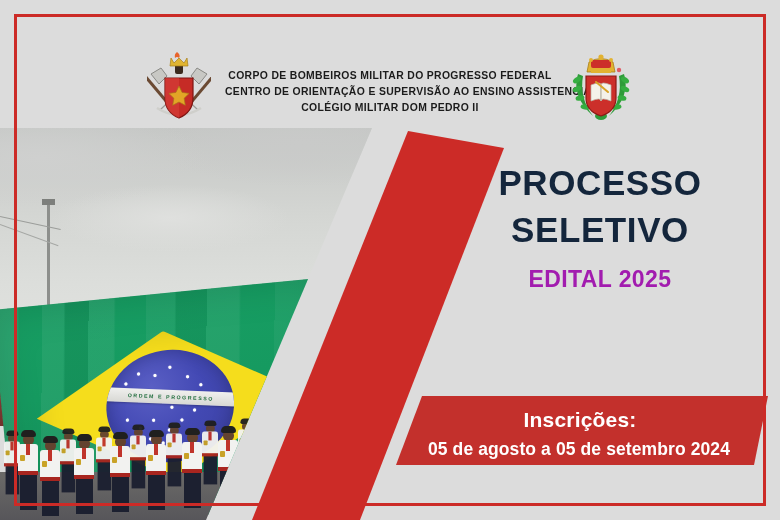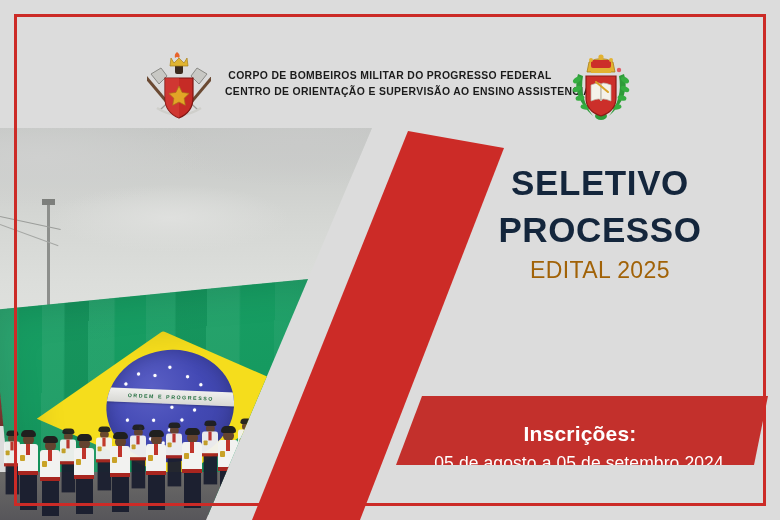--- a/index.html
+++ b/index.html
@@ -226,48 +226,48 @@
   .t-line{
     font-weight:bold;
     font-size:35px;
     letter-spacing:.6px;
     line-height:1.34;
     white-space:nowrap;
   }
   .t-line.l3{ font-size:34px; }
   .t-sub{
     font-size:23px;
-    font-weight:400;
+    font-weight:700;
     letter-spacing:.4px;
-    margin-top:3px;
-    color:#a16207;
+    margin-top:12px;
+    color:#a21caf;
   }
 
   
   .banner{
     position:absolute;
     left:396px; top:396px;
     width:372px; height:72px;
     z-index:22;
     background:#c3302c;
     -webkit-clip-path:polygon(26px 0, 372px 0, 358px 69px, 0 69px);
     clip-path:polygon(26px 0, 372px 0, 358px 69px, 0 69px);
     color:#fff;
     text-align:center;
   }
   .banner-title{
     font-size:21px;
     font-weight:600;
     letter-spacing:.2px;
-    padding-top:26px;
+    padding-top:12px;
     padding-right:4px;
   }
   .banner-dates{
     font-size:17.5px;
-    font-weight:400;
+    font-weight:700;
     letter-spacing:.1px;
     padding-top:7px;
     padding-right:6px;
   }
 </style>
 </head>
 <body>
 
 <div class="poster">
 
@@ -530,20 +530,21 @@
       <path d="M18 26 h14 v40 q-14 -6 -14 -20 z" fill="#d8413c" opacity=".55"></path>
       <path d="M32 34 l3.1 6.4 7 1 -5 4.9 1.2 7 -6.3-3.3 -6.3 3.3 1.2-7 -5-4.9 7-1 z" fill="#e2a526" stroke="#a9761a" stroke-width=".7"></path>
       <rect x="28" y="12" width="8" height="10" rx="2" fill="#3b2a1e"></rect>
       <path d="M24 6 l3 5 5-5 5 5 3-5 1 8 h-18 z" fill="#e0b431" stroke="#a87f1a" stroke-width=".7"></path>
       <path d="M30 0 q4 3 2 6 q-2 -2 -4 0 q-1 -4 2 -6z" fill="#e8642c"></path>
     </svg>
 
     <div class="header-text">
       <div>CORPO DE BOMBEIROS MILITAR DO PROGRESSO FEDERAL</div>
       <div>CENTRO DE ORIENTAÇÃO E SUPERVISÃO AO ENSINO ASSISTENCIAL</div>
+      <div>COLÉGIO MILITAR DOM PEDRO II</div>
     </div>
 
     <svg class="crest right" viewBox="0 0 64 72">
       <g fill="#2f9b3a">
         <path d="M9 22 Q2 44 24 64 Q10 46 14 24 Z"></path>
         <path d="M55 22 Q62 44 40 64 Q54 46 50 24 Z"></path>
         <g fill="#36ad41">
           <ellipse cx="8" cy="28" rx="4.5" ry="2.6" transform="rotate(-35 8 28)"></ellipse>
           <ellipse cx="8" cy="37" rx="4.5" ry="2.6" transform="rotate(-25 8 37)"></ellipse>
           <ellipse cx="11" cy="46" rx="4.5" ry="2.6" transform="rotate(-12 11 46)"></ellipse>
@@ -564,22 +565,22 @@
       <rect x="22" y="8" width="20" height="8" rx="2" fill="#cc2f2a"></rect>
       <path d="M22 16 h20 v5 h-20 z" fill="#e2b231"></path>
       <circle cx="32" cy="5" r="2.6" fill="#e2b231"></circle>
       <circle cx="22" cy="8" r="2" fill="#e2b231"></circle>
       <circle cx="42" cy="8" r="2" fill="#e2b231"></circle>
       <circle cx="50" cy="18" r="2.2" fill="#e05a64"></circle>
     </svg>
   </div>
 
   <div class="title-block">
+    <div class="t-line">PROCESSO</div>
     <div class="t-line">SELETIVO</div>
-    <div class="t-line">PROCESSO</div>
     <div class="t-sub">EDITAL 2025</div>
   </div>
 
   <div class="banner">
     <div class="banner-title">Inscrições:</div>
     <div class="banner-dates">05 de agosto a 05 de setembro 2024</div>
   </div>
 
   <div class="frame"></div>
 </div>

